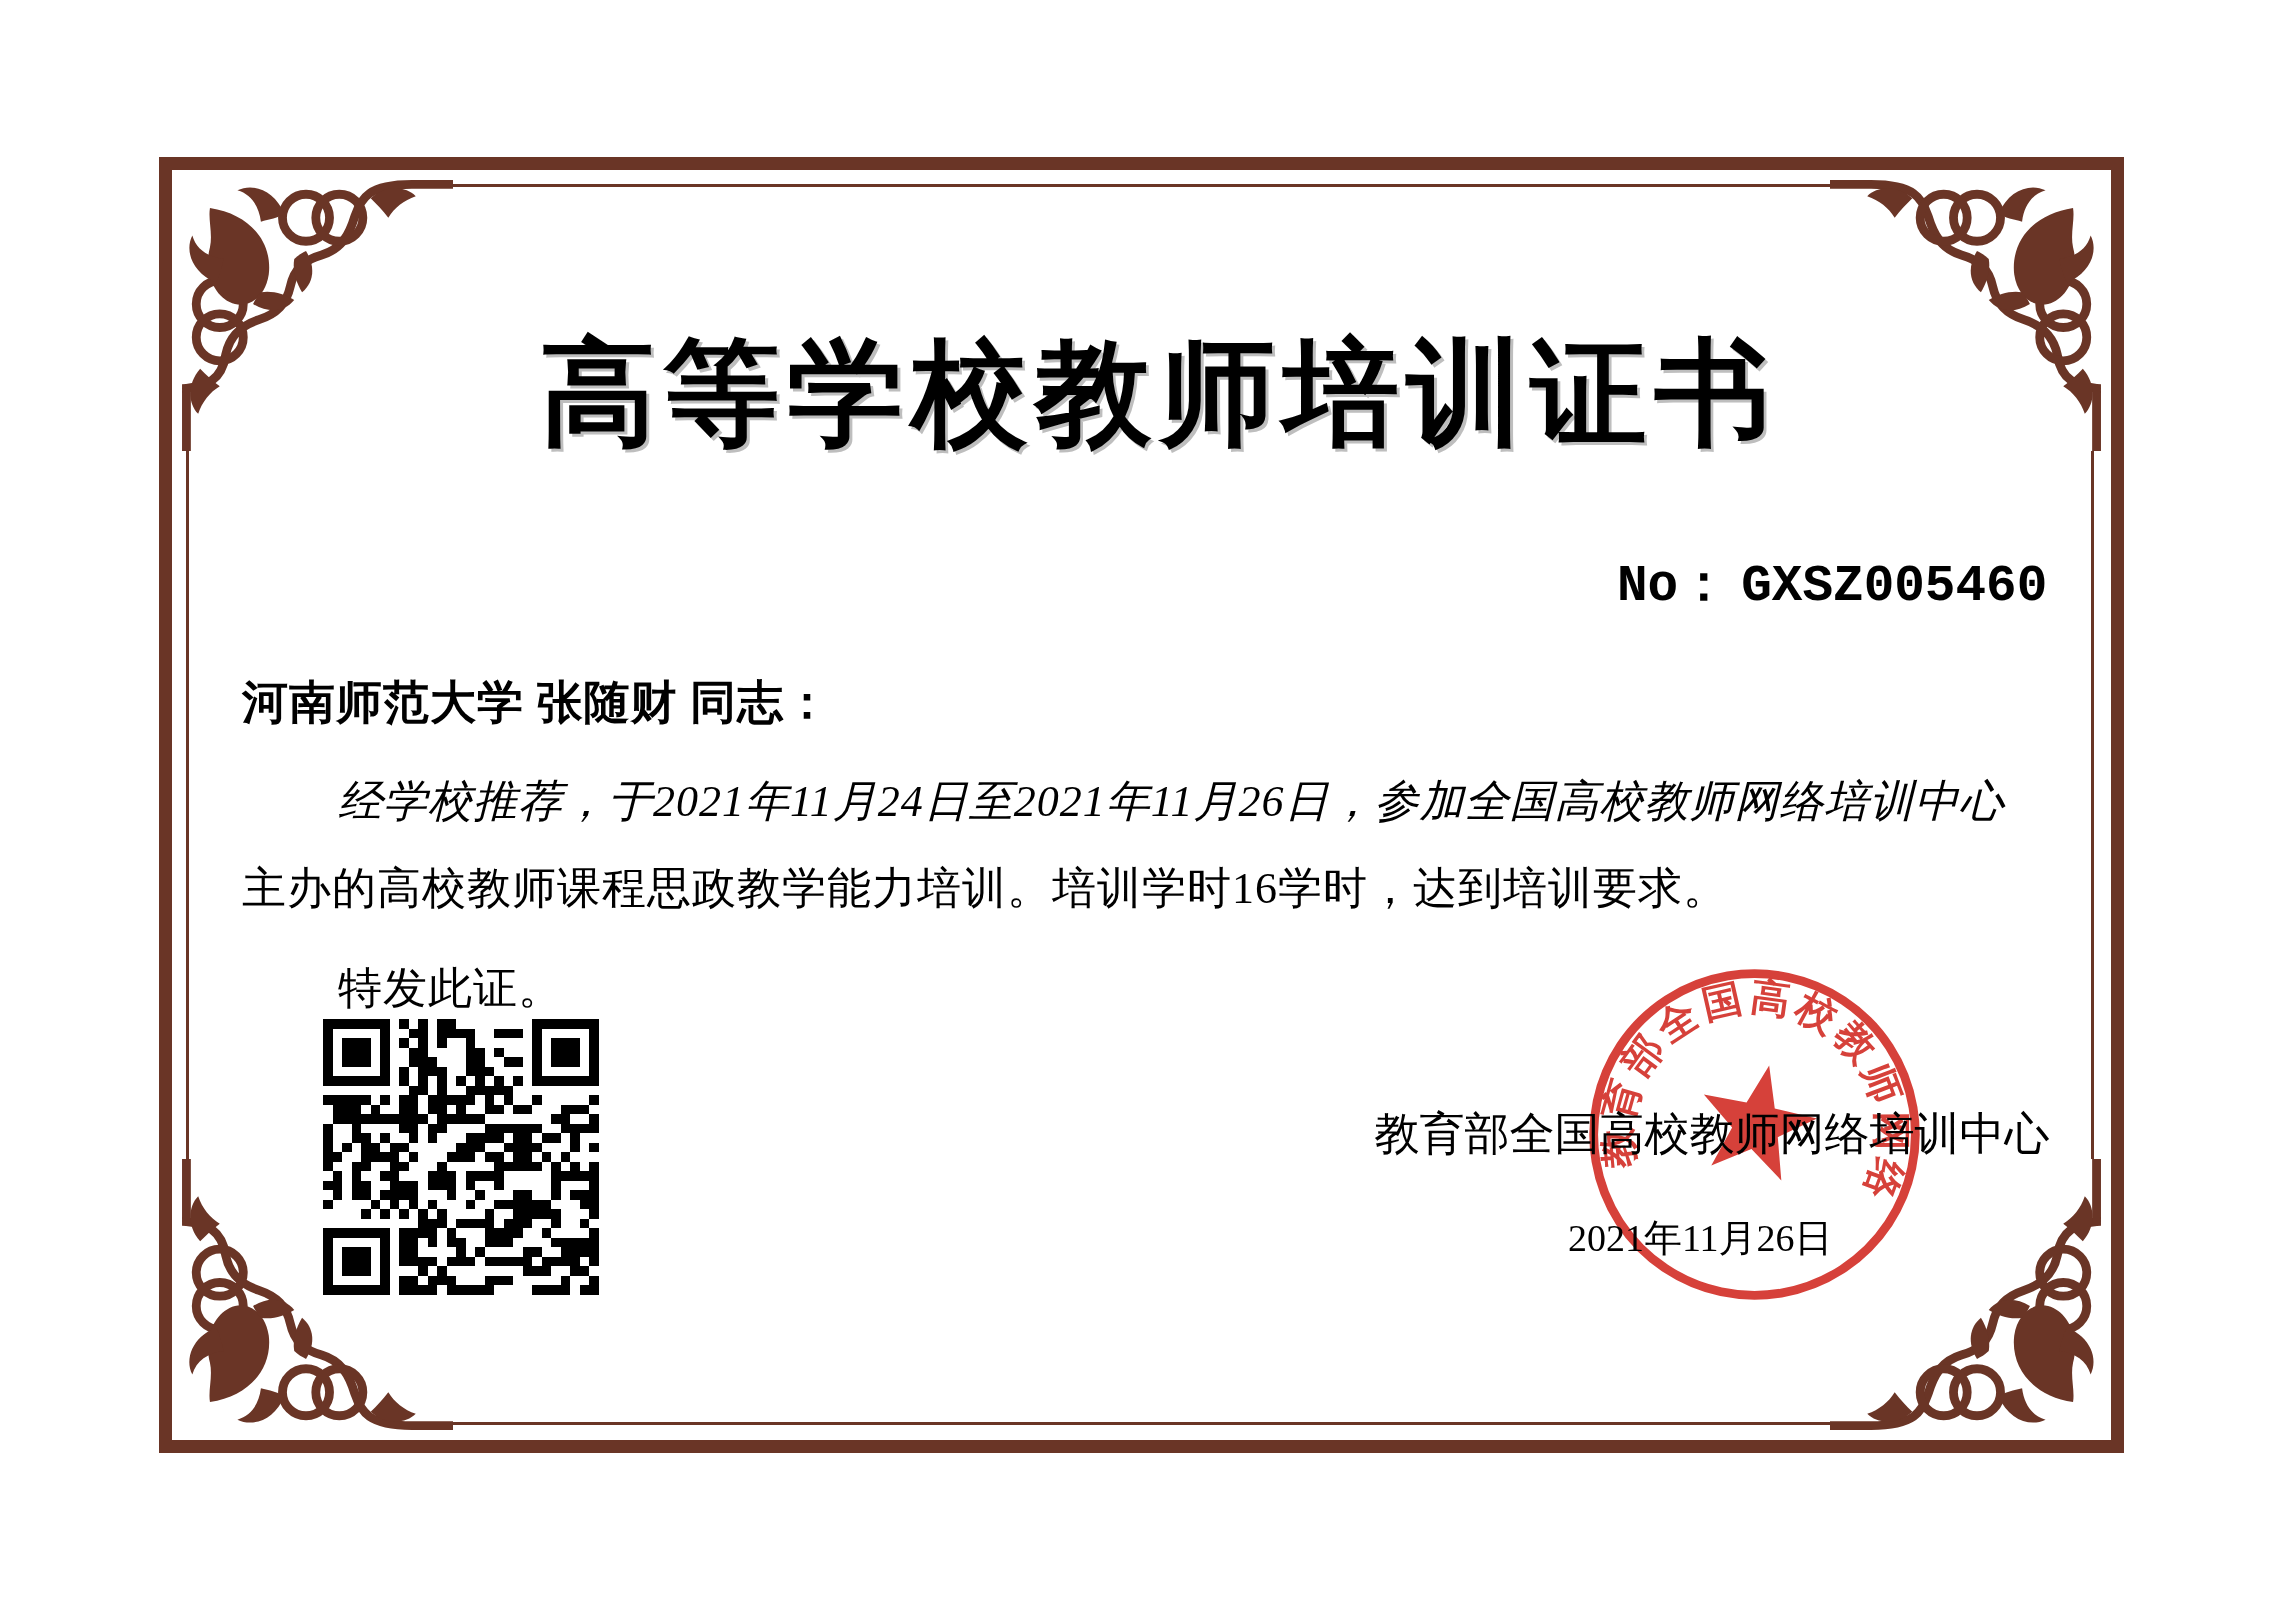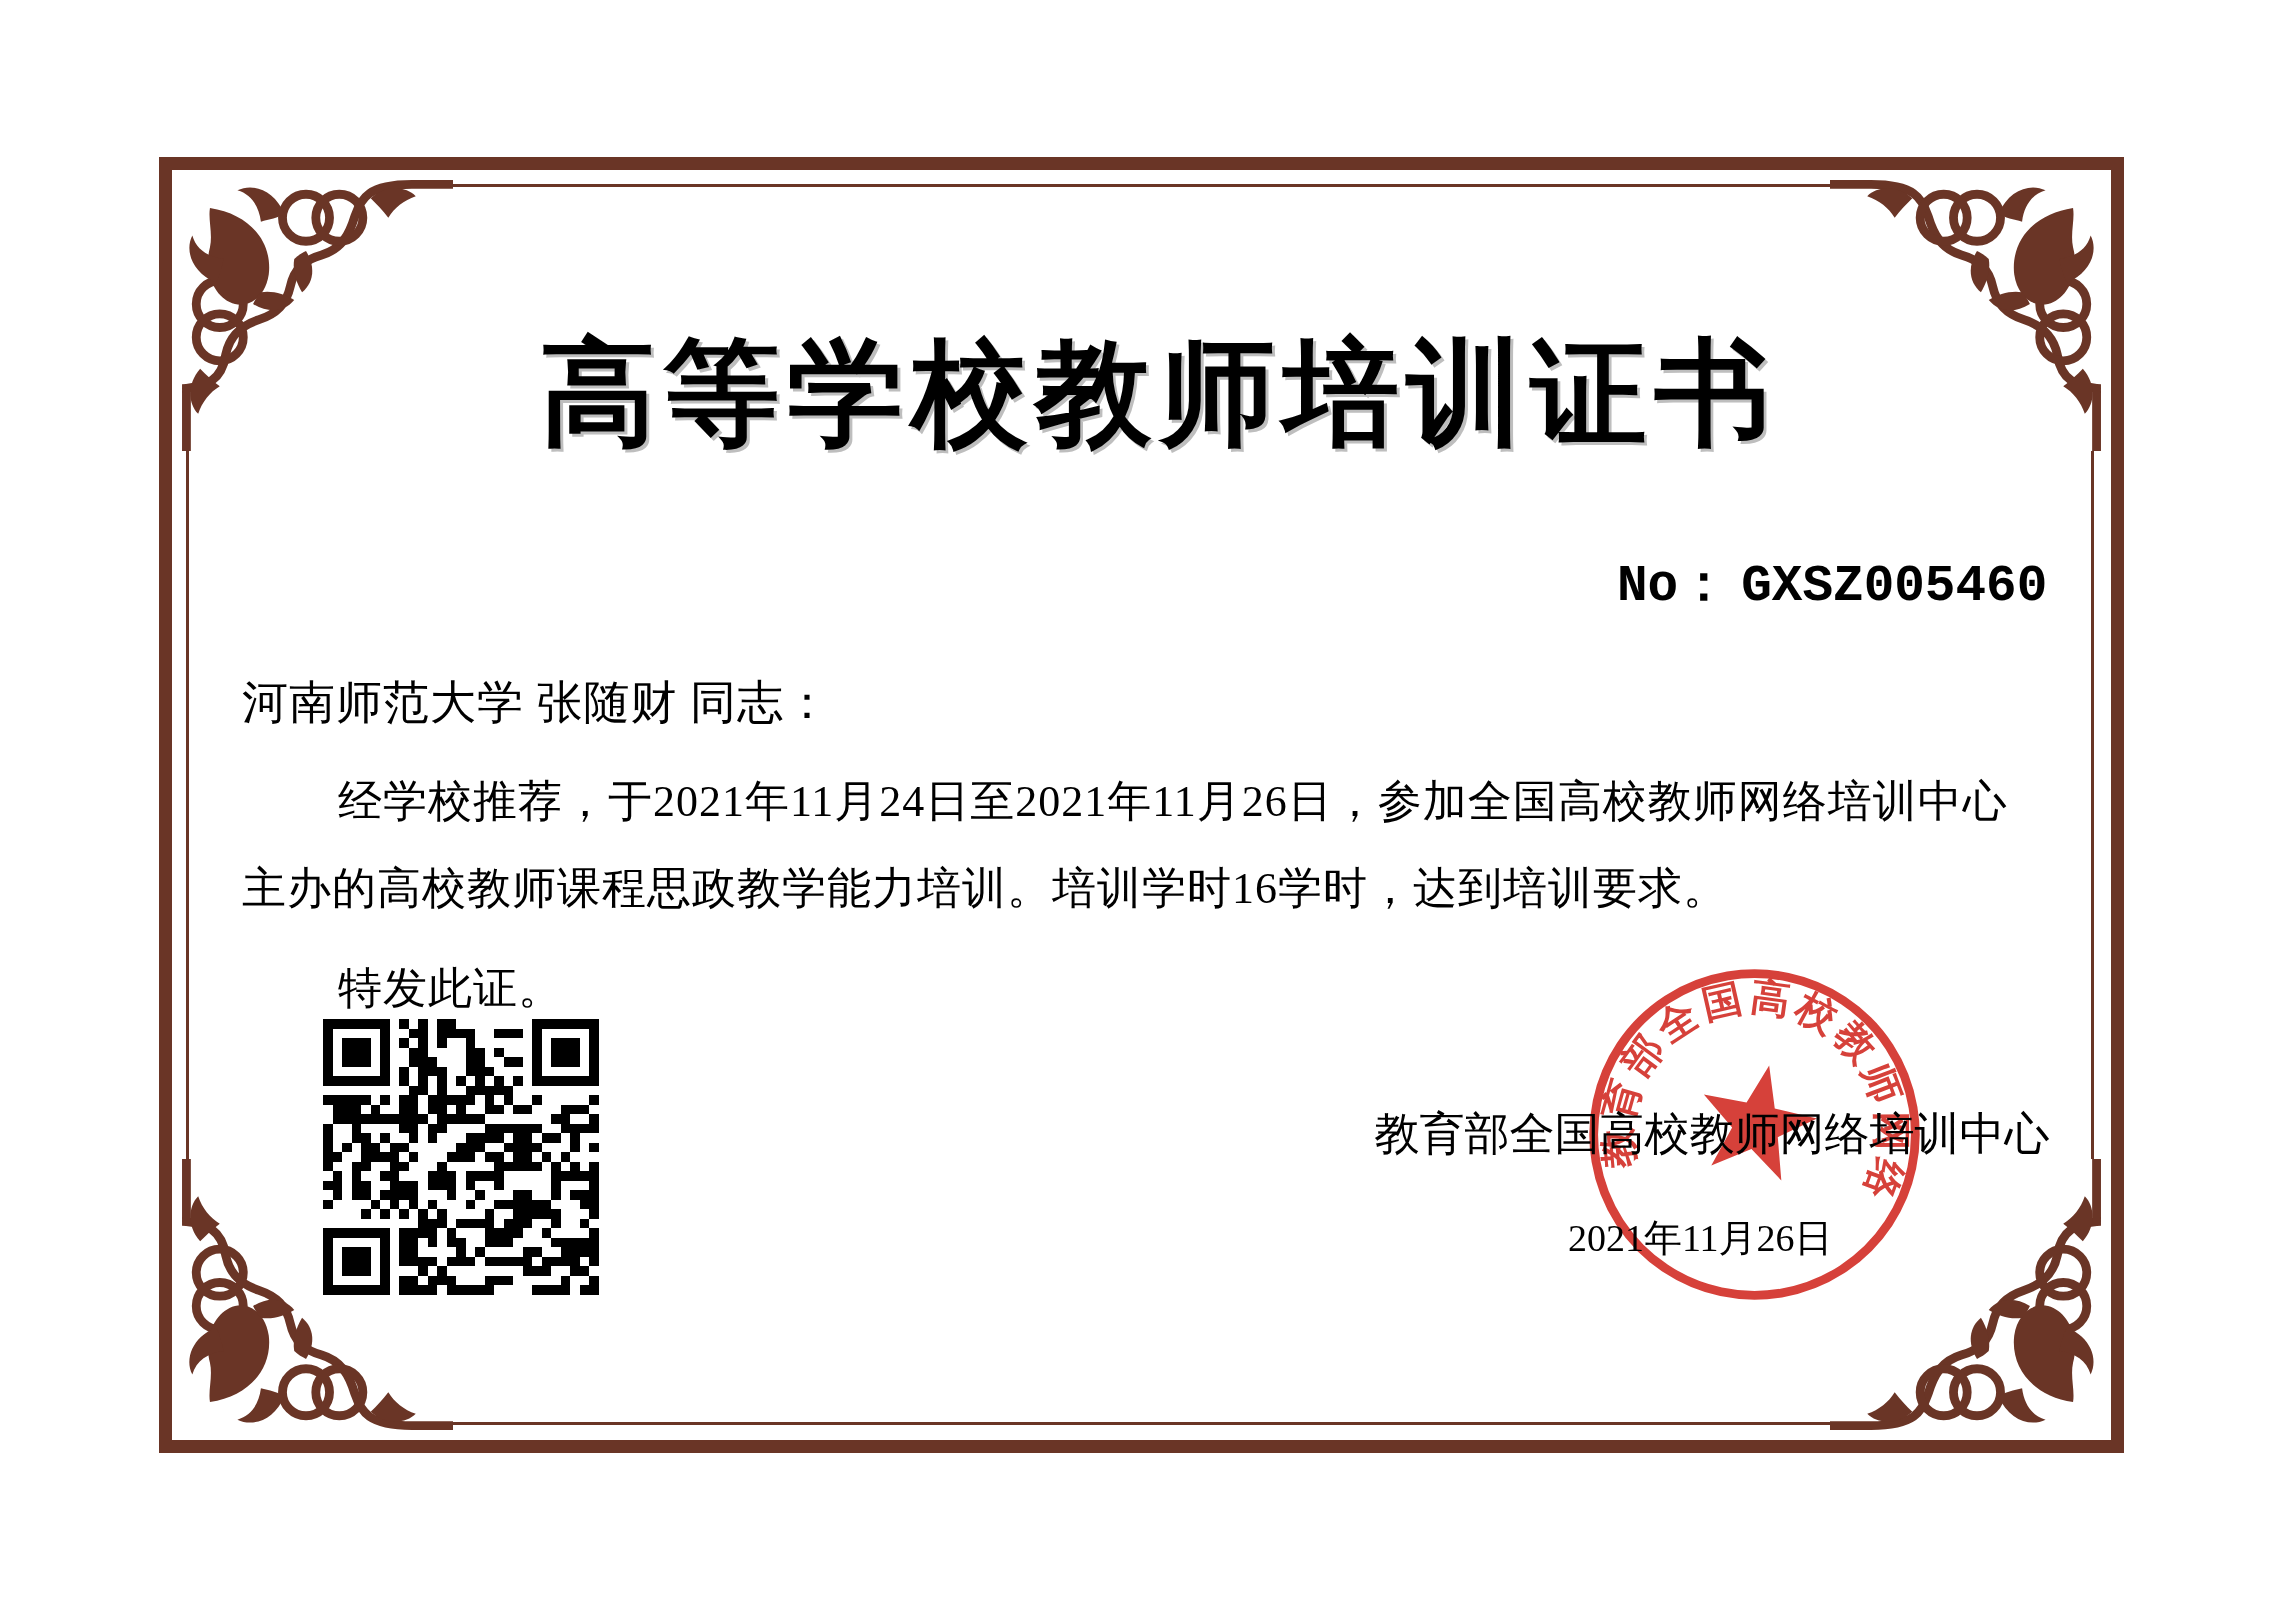--- a/index.html
+++ b/index.html
@@ -49,25 +49,25 @@
   }
   .cert-no{
     left:1617px;top:549px;
     font-family:"Liberation Mono","DejaVu Sans Mono",monospace;
     font-size:51px;font-weight:bold;white-space:nowrap;
     z-index:3;
   }
   .cert-no .no-value{margin-left:12px;}
   .recipient{
     left:242px;top:672px;
-    font-size:46px;font-weight:normal;letter-spacing:1px;
+    font-size:46px;font-weight:bold;letter-spacing:1px;
     z-index:3;white-space:nowrap;
   }
   .body-line{font-size:44px;letter-spacing:1px;z-index:3;white-space:nowrap;}
-  .line1{left:338px;top:772px;}
+  .line1{left:338px;top:772px;font-style:italic;}
   .line2{left:242px;top:859px;}
   .line3{left:338px;top:931px;margin-top:28px;}
   .issuer{
     left:1374px;top:1104px;width:676px;text-align:center;
     font-size:45px;z-index:3;white-space:nowrap;
   }
   .issue-date{
     left:1568px;top:1213px;width:323px;text-align:left;
     font-size:38px;z-index:3;white-space:nowrap;
   }

